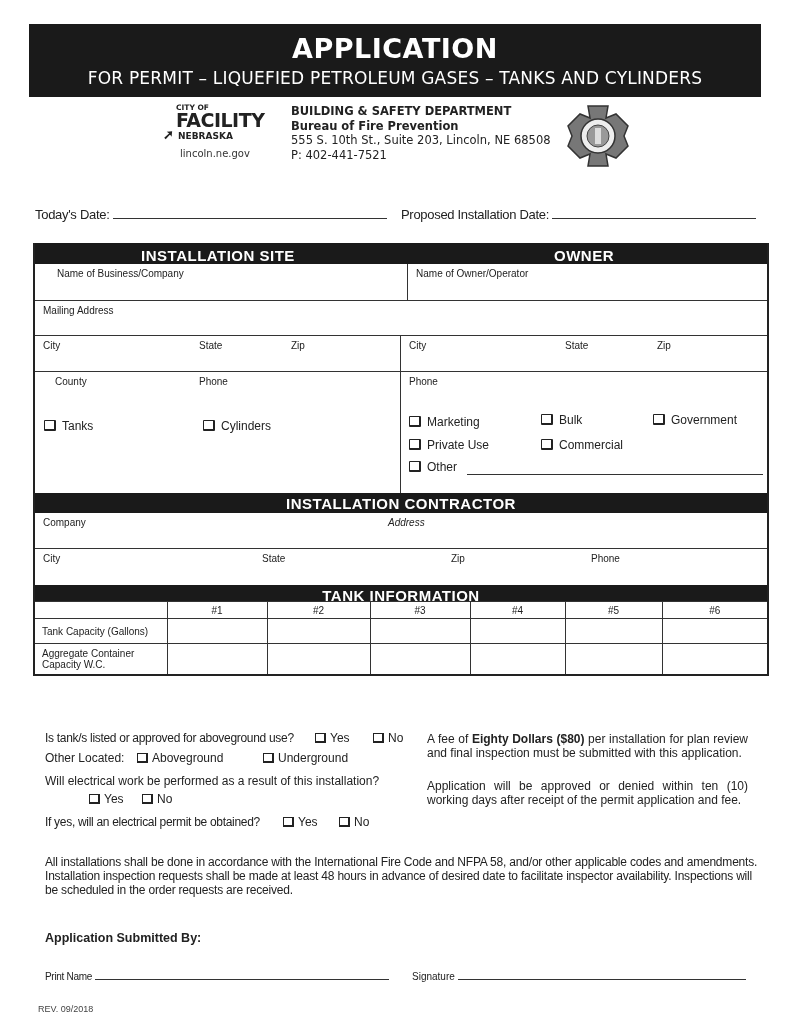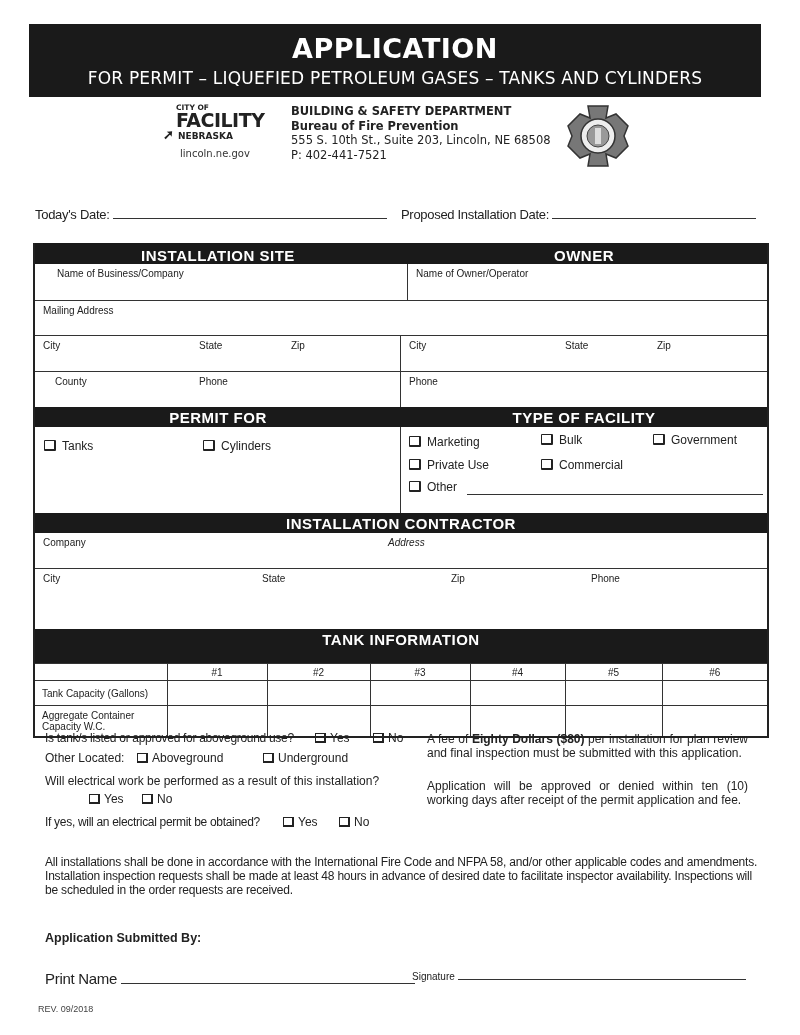--- a/index.html
+++ b/index.html
@@ -117,24 +117,20 @@
     </div>
   </div>
   <div class="row" style="height:35px; border-bottom:none;">
     <div class="cell half l">
       <span class="lbl" style="left:20px;">County</span>
       <span class="lbl" style="left:164px;">Phone</span>
     </div>
     <div class="cell half"><span>Phone</span></div>
   </div>
 
-  <div class="hdr" style="height:20px; line-height:21px;">
-    <div>PERMIT FOR</div>
-    <div>TYPE OF FACILITY</div>
-  </div>
   <div class="row" style="height:86px; border-bottom:none;">
     <div class="cell half l">
       <span class="opt" style="left:9px; top:12px;"><span class="cb"></span><span>Tanks</span></span>
       <span class="opt" style="left:168px; top:12px;"><span class="cb"></span><span>Cylinders</span></span>
     </div>
     <div class="cell half">
       <span class="opt" style="left:8px; top:8px;"><span class="cb"></span><span>Marketing</span></span>
       <span class="opt" style="left:140px; top:6px;"><span class="cb"></span><span>Bulk</span></span>
       <span class="opt" style="left:252px; top:6px;"><span class="cb"></span><span>Government</span></span>
       <span class="opt" style="left:8px; top:31px;"><span class="cb"></span><span>Private Use</span></span>
@@ -155,21 +151,21 @@
   </div>
   <div class="row" style="height:36px; border-bottom:none;">
     <div class="cell" style="width:100%;">
       <span class="lbl" style="left:8px;">City</span>
       <span class="lbl" style="left:227px;">State</span>
       <span class="lbl" style="left:416px;">Zip</span>
       <span class="lbl" style="left:556px;">Phone</span>
     </div>
   </div>
 
-  <div class="hdr" style="height:34px; line-height:21px;margin-top:24px;">
+  <div class="hdr" style="height:16px; line-height:21px;">
     <div>TANK INFORMATION</div>
   </div>
   <table class="tank">
     <tbody>
         <tr style="height:17px; text-align:center;">
       <td style="width:132px;"></td>
       <td style="width:100px;">#1</td>
       <td style="width:103px;">#2</td>
       <td style="width:100px;">#3</td>
       <td style="width:95px;">#4</td>
@@ -215,21 +211,21 @@
 <div class="q" style="left:339px; top:815px;"><span class="qcb"></span><span>No</span></div>
 
 <div class="abs para" style="left:427px; top:732px; width:321px; text-align:justify;">
   <span>A fee of </span><b>Eighty Dollars ($80)</b><span> per installation for plan review and final inspection must be submitted with this application.</span>
 </div>
 <div class="abs para" style="left:427px; top:779px; width:321px; text-align:justify;">Application will be approved or denied within ten (10) working days after receipt of the permit application and fee.</div>
 
 <div class="abs para" style="left:45px; top:855px; width:714px; letter-spacing:-0.2px;">All installations shall be done in accordance with the International Fire Code and NFPA 58, and/or other applicable codes and amendments.  Installation inspection requests shall be made at least 48 hours in advance of desired date to facilitate inspector availability.  Inspections will be scheduled in the order requests are received.</div>
 
 <div class="abs" style="left:45px; top:931px; font-size:12.5px; font-weight:bold;">Application Submitted By:</div>
-<div class="abs" style="left:45px; top:970px; font-size:15px; letter-spacing:-0.3px;">
+<div class="abs" style="left:45px; top:970px; font-size:10px; letter-spacing:-0.3px;">
   <span>Print Name</span>
   <span class="uline" style="width:294px; height:10px;"></span>
 </div>
 <div class="abs" style="left:412px; top:970px; font-size:10px;">
   <span>Signature</span>
   <span class="uline" style="width:288px; height:10px;"></span>
 </div>
 
 <div class="abs" style="left:38px; top:1004px; font-size:9px; color:#444;">REV. 09/2018</div>
 

